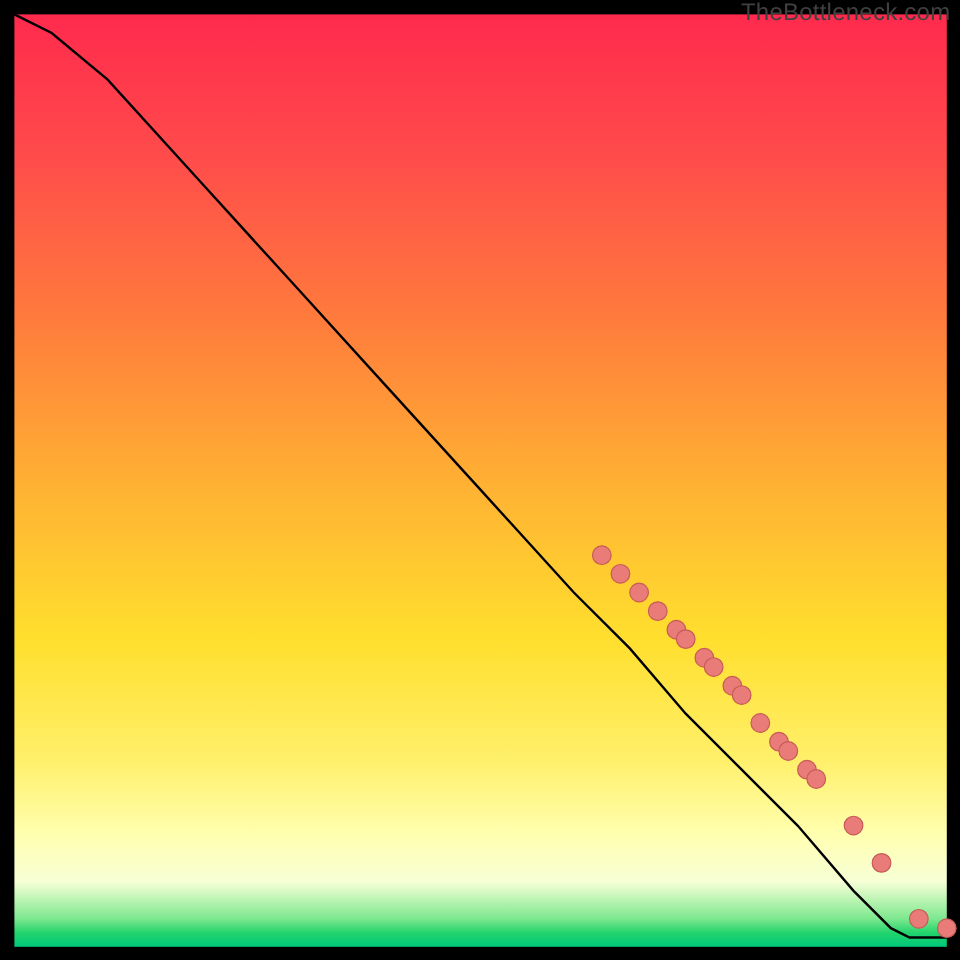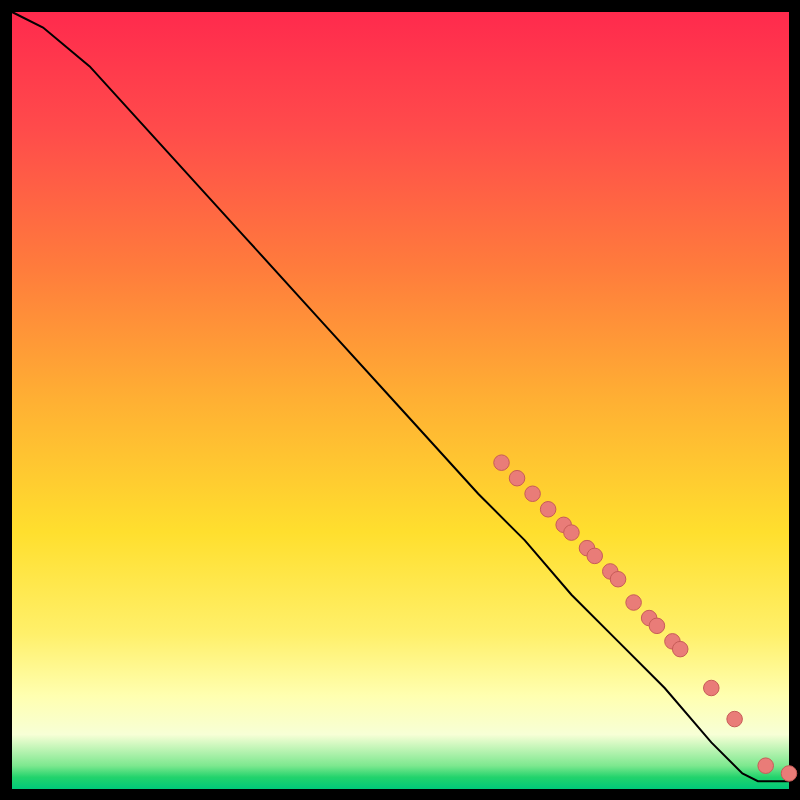--- a/index.html
+++ b/index.html
@@ -92,14 +92,15 @@
           <circle cx="85.00" cy="81.00" r="1.0" class="dot" vector-effect="non-scaling-stroke"></circle>
           <circle cx="86.00" cy="82.00" r="1.0" class="dot" vector-effect="non-scaling-stroke"></circle>
           <circle cx="90.00" cy="87.00" r="1.0" class="dot" vector-effect="non-scaling-stroke"></circle>
           <circle cx="93.00" cy="91.00" r="1.0" class="dot" vector-effect="non-scaling-stroke"></circle>
           <circle cx="97.00" cy="97.00" r="1.0" class="dot" vector-effect="non-scaling-stroke"></circle>
           <circle cx="100.00" cy="98.00" r="1.0" class="dot" vector-effect="non-scaling-stroke"></circle>
         </g>
     </svg>
   </div>
 
+  <div class="attribution">TheBottleneck.com</div>
 
 </div>
 
 </body></html>

